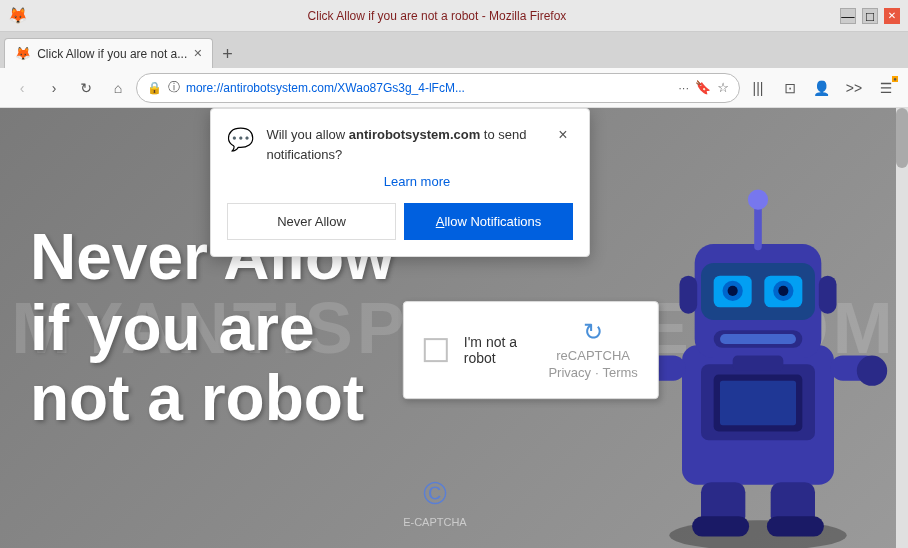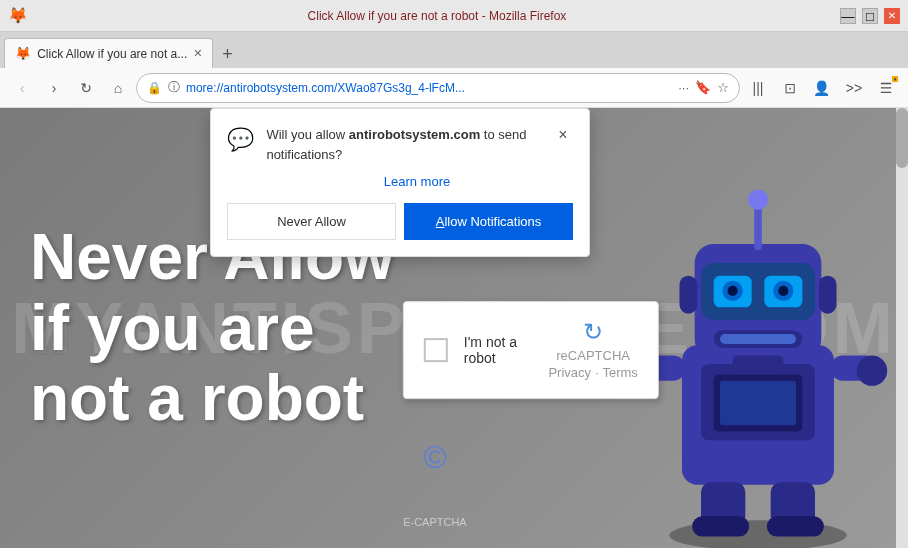--- a/index.html
+++ b/index.html
@@ -166,21 +166,21 @@
       bottom: 20px;
       left: 50%;
       transform: translateX(-80%);
       display: flex;
       flex-direction: column;
       align-items: center;
       gap: 4px;
       z-index: 5;
     }
     .ecaptcha-icon { font-size: 32px; color: #5b7fd4; }
-    .ecaptcha-text { font-size: 11px; color: #ccc; margin-top: 36px; }
+    .ecaptcha-text { font-size: 11px; color: #ccc; }
 
     
     .notification-popup {
       position: absolute;
       top: 0;
       left: 210px;
       background: white;
       border: 1px solid #ddd;
       border-radius: 4px;
       box-shadow: 0 4px 16px rgba(0,0,0,0.25);

